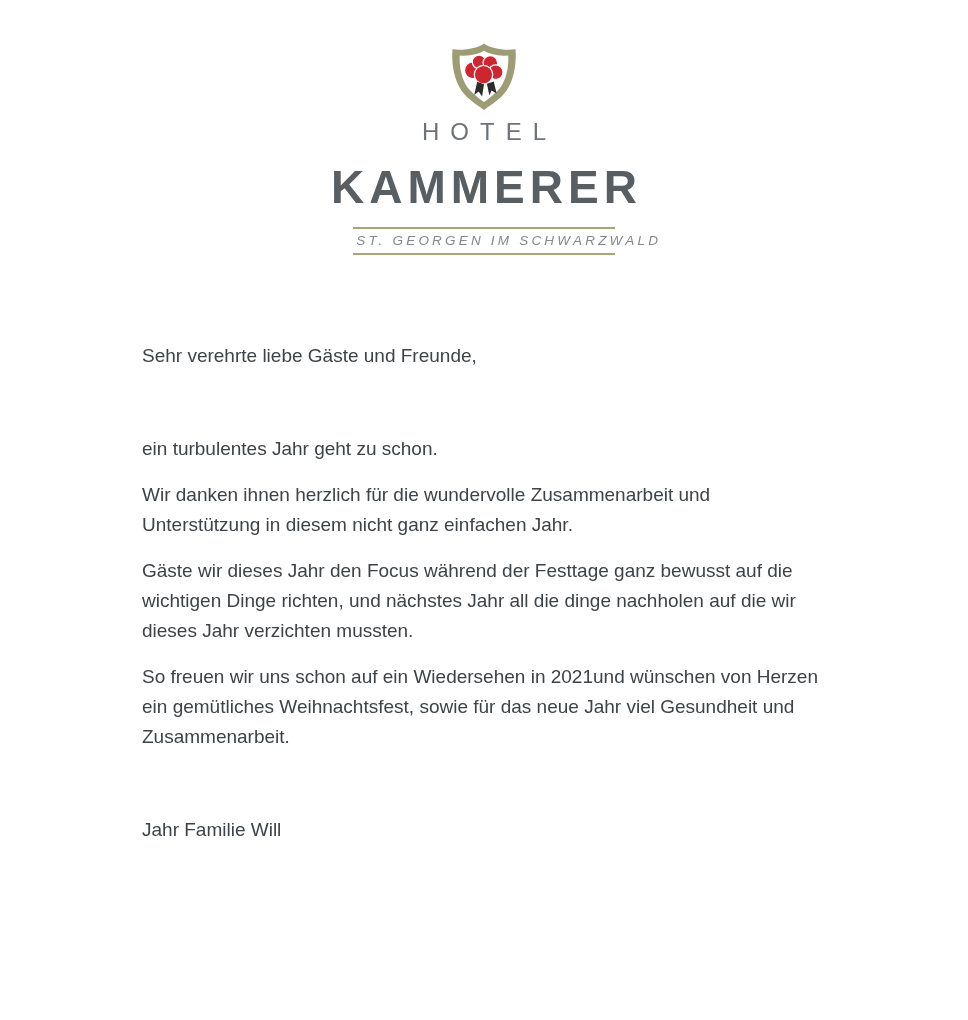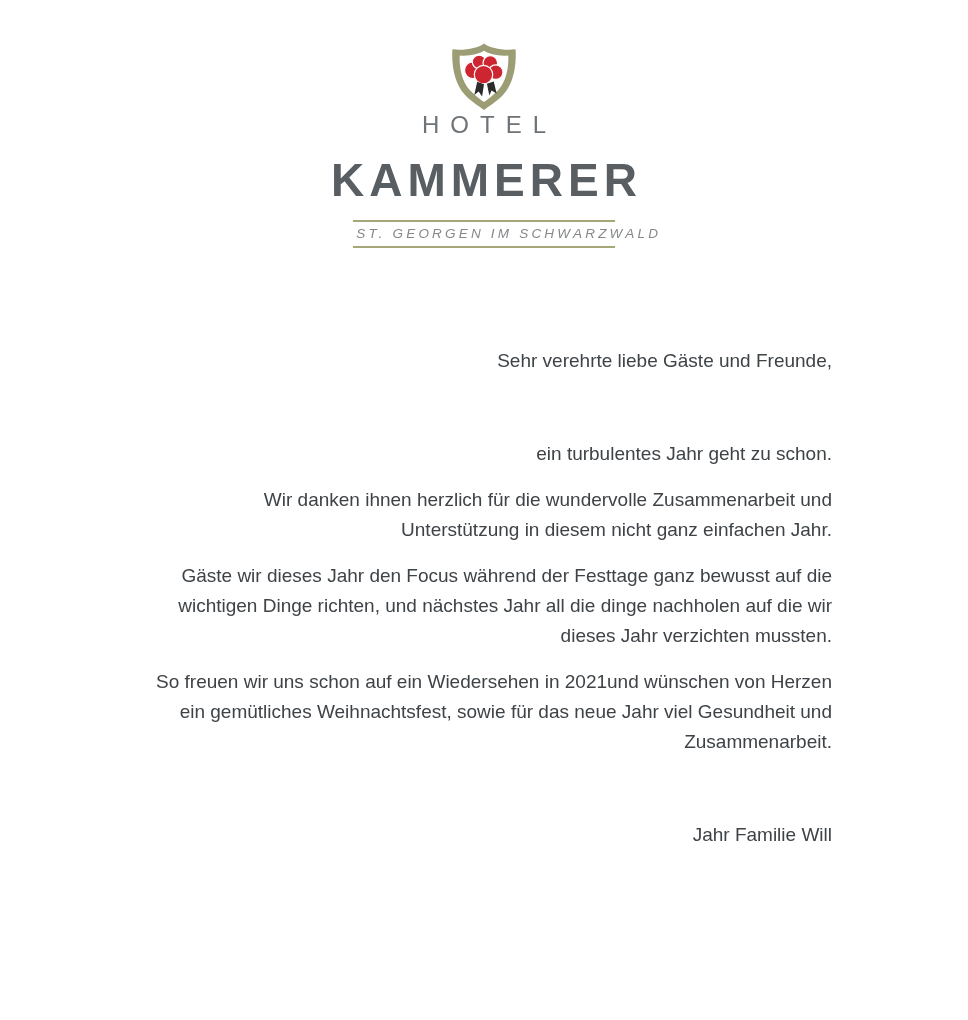--- a/index.html
+++ b/index.html
@@ -11,60 +11,61 @@
     margin:0 auto;
     background:#ffffff;
     font-family:"Liberation Sans", sans-serif;
     overflow:hidden;
   }
   
   .brand { padding-top:42px; text-align:center; }
   .crest { width:76px; height:70px; margin:0 auto; }
   .crest svg { display:block; width:76px; height:70px; }
   .hotel-word {
+    margin-top:7px;
     font-size:24px;
     line-height:26px;
     font-weight:400;
     letter-spacing:11px;
     text-indent:11px;
     color:#6e7378;
   }
   .hotel-name {
     margin-top:17px;
     font-size:46px;
     line-height:50px;
     font-weight:700;
     letter-spacing:5px;
     text-indent:5px;
     color:#595e62;
   }
   .tagline-wrap {
     width:262px;
-    margin:15px auto 10px;
+    margin:15px auto 4px;
   }
   .rule { height:2px; background:#a6a778; }
   .tagline-text {
     font-size:13.5px;
     line-height:24px;
     font-style:italic;
     letter-spacing:3.2px;
     text-indent:3.2px;
     color:#84888b;
     white-space:nowrap;
   }
   
   .letter {
     margin-left:142px;
     width:690px;
     padding-top:74px;
     color:#3e4347;
     font-size:19px;
     line-height:30px;
   }
-  .letter p { margin:14px 0 16px 0;text-align:right; }
+  .letter p { margin:8px 0 16px 0; }
   .letter p.big-gap { margin-bottom:63px; }
 </style>
 </head>
 <body>
 
 <div class="page">
 
   <header class="brand">
     <div class="crest">
       <svg viewBox="0 0 76 72" xmlns="http://www.w3.org/2000/svg" aria-hidden="true">

